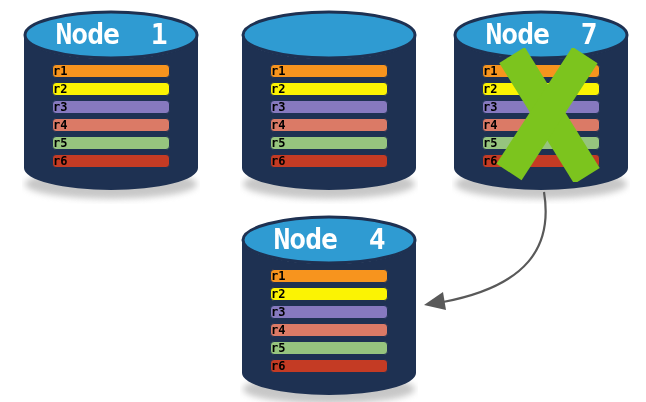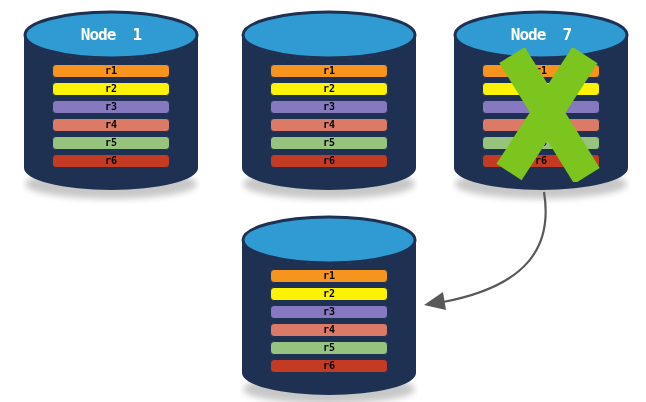--- a/index.html
+++ b/index.html
@@ -4,27 +4,27 @@
 <style>
   html,body{margin:0;padding:0;background:#ffffff;}
   #canvas{
     position:relative;width:646px;height:402px;background:#ffffff;overflow:hidden;
     font-family:"DejaVu Sans Mono","Liberation Mono",monospace;
   }
   .node{position:absolute;width:178px;height:198px;}
   .node svg.cyl{position:absolute;left:0;top:0;width:178px;height:198px;}
   .node .title{
     position:absolute;left:0;top:14px;width:178px;height:30px;line-height:30px;
-    text-align:center;color:#ffffff;font-weight:bold;font-size:16px;
+    text-align:center;color:#ffffff;font-weight:bold;font-size:28px;
     white-space:pre;letter-spacing:-1px;
   }
   .rows{position:absolute;left:30px;top:58px;width:118px;}
   .row{
     height:12px;border:1.5px solid #1E3152;border-radius:4px;margin-bottom:4px;
-    text-align:center;font-weight:bold;font-size:10px;line-height:12px;color:#000000;
+    text-align:left;font-weight:bold;font-size:12px;line-height:12px;color:#000000;
     white-space:pre;
   }
   .overlay{position:absolute;pointer-events:none;}
   .shadow-blur{filter:blur(3px);opacity:0.55;}
 </style>
 </head>
 <body>
 
 <div id="canvas">
 
@@ -77,20 +77,21 @@
       <div class="row" style="background: rgb(196, 59, 36);">r6</div>
     </div>
   </div>
 
   <div class="node" style="left:240px;top:211px;">
     <svg class="cyl" viewBox="0 0 178 198">
       <ellipse class="shadow-blur" cx="89" cy="178" rx="86" ry="15" fill="#9A9A9A"></ellipse>
       <path d="M2,29 V162 A87,22 0 0 0 176,162 V29 A87,24 0 0 1 2,29 Z" fill="#1E3152"></path>
       <ellipse cx="89" cy="29" rx="86" ry="23" stroke="#1E3152" stroke-width="3" fill="#2F9BD2"></ellipse>
     </svg>
+    <div class="title">Node  4</div>
     <div class="rows">
       <div class="row" style="background: rgb(247, 148, 30);">r1</div>
       <div class="row" style="background: rgb(251, 243, 3);">r2</div>
       <div class="row" style="background: rgb(134, 121, 191);">r3</div>
       <div class="row" style="background: rgb(219, 122, 102);">r4</div>
       <div class="row" style="background: rgb(150, 196, 126);">r5</div>
       <div class="row" style="background: rgb(196, 59, 36);">r6</div>
     </div>
   </div>
 

